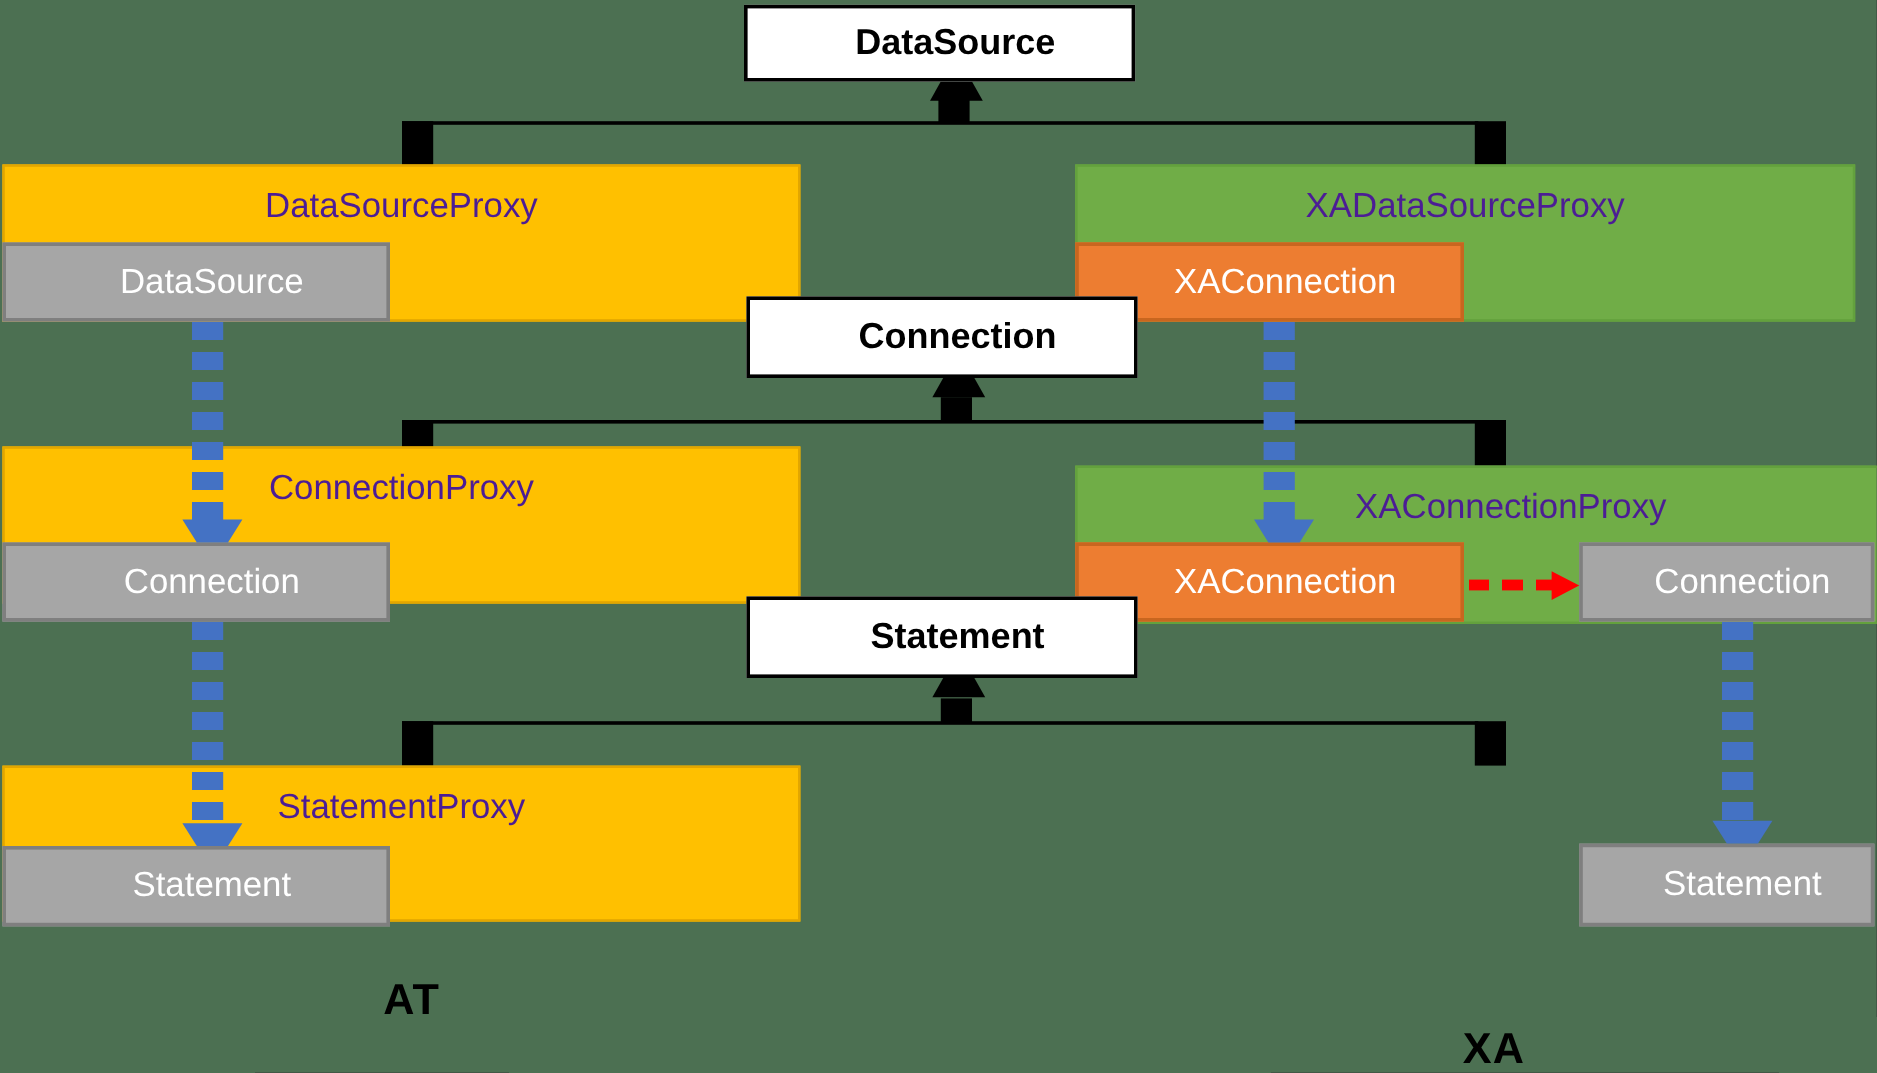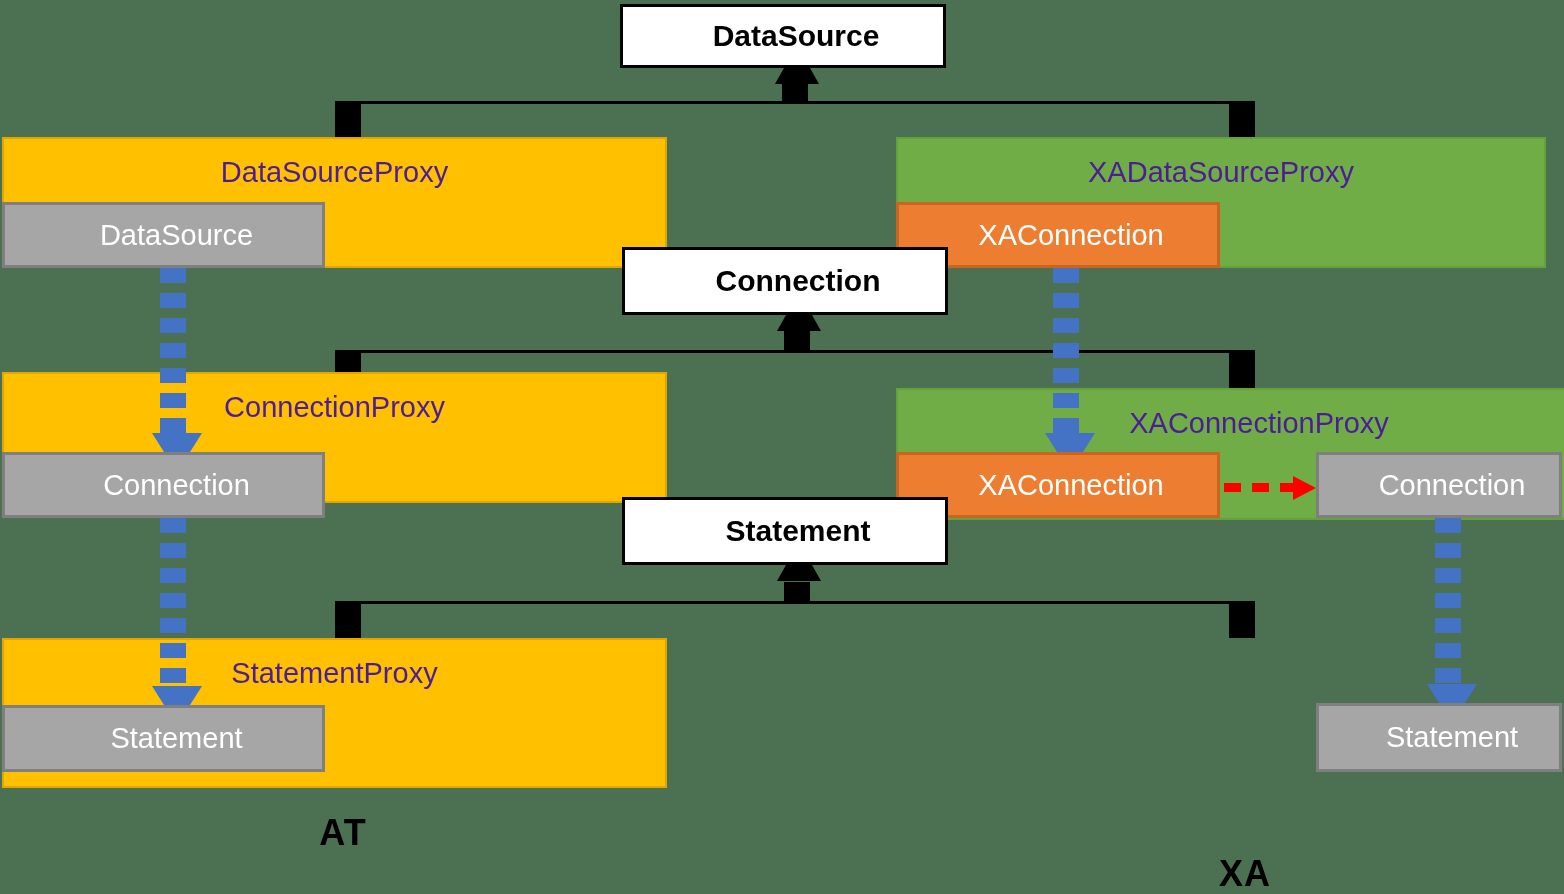--- a/index.html
+++ b/index.html
@@ -90,21 +90,21 @@
     <span>DataSource</span>
   </div>
 
   <div class="abs proxy yellow" style="left:2px;top:372px;width:665px;height:131px;text-decoration:underline;">
     <div class="title">ConnectionProxy</div>
   </div>
   <div class="abs inner grayb" style="left:2px;top:452px;width:323px;height:66px;">
     <span>Connection</span>
   </div>
 
-  <div class="abs proxy yellow" style="left:2px;top:638px;width:665px;height:150px;">
+  <div class="abs proxy yellow" style="left:2px;top:638px;width:665px;height:130px;">
     <div class="title">StatementProxy</div>
   </div>
   <div class="abs inner grayb" style="left:2px;top:705px;width:323px;height:67px;">
     <span>Statement</span>
   </div>
 
   <div class="abs proxy green" style="left:896px;top:137px;width:650px;height:131px;">
     <div class="title">XADataSourceProxy</div>
   </div>
   <div class="abs inner orangeb" style="left:896px;top:202px;width:324px;height:66px;">

